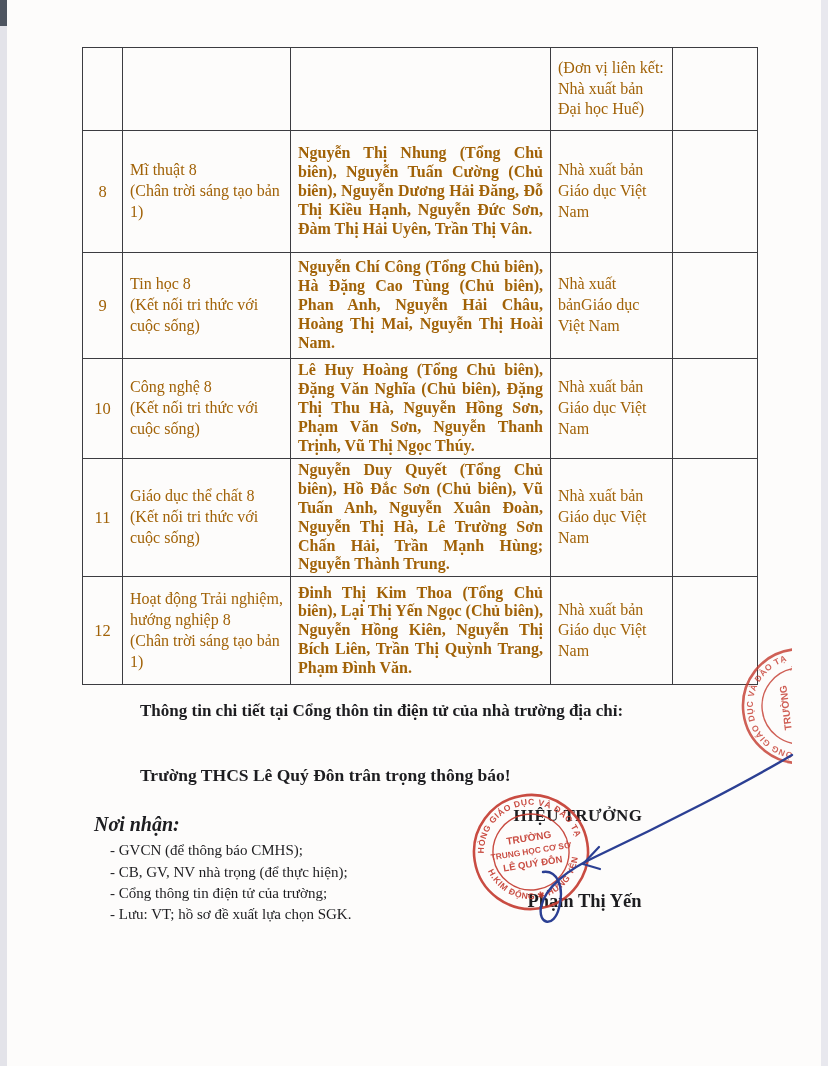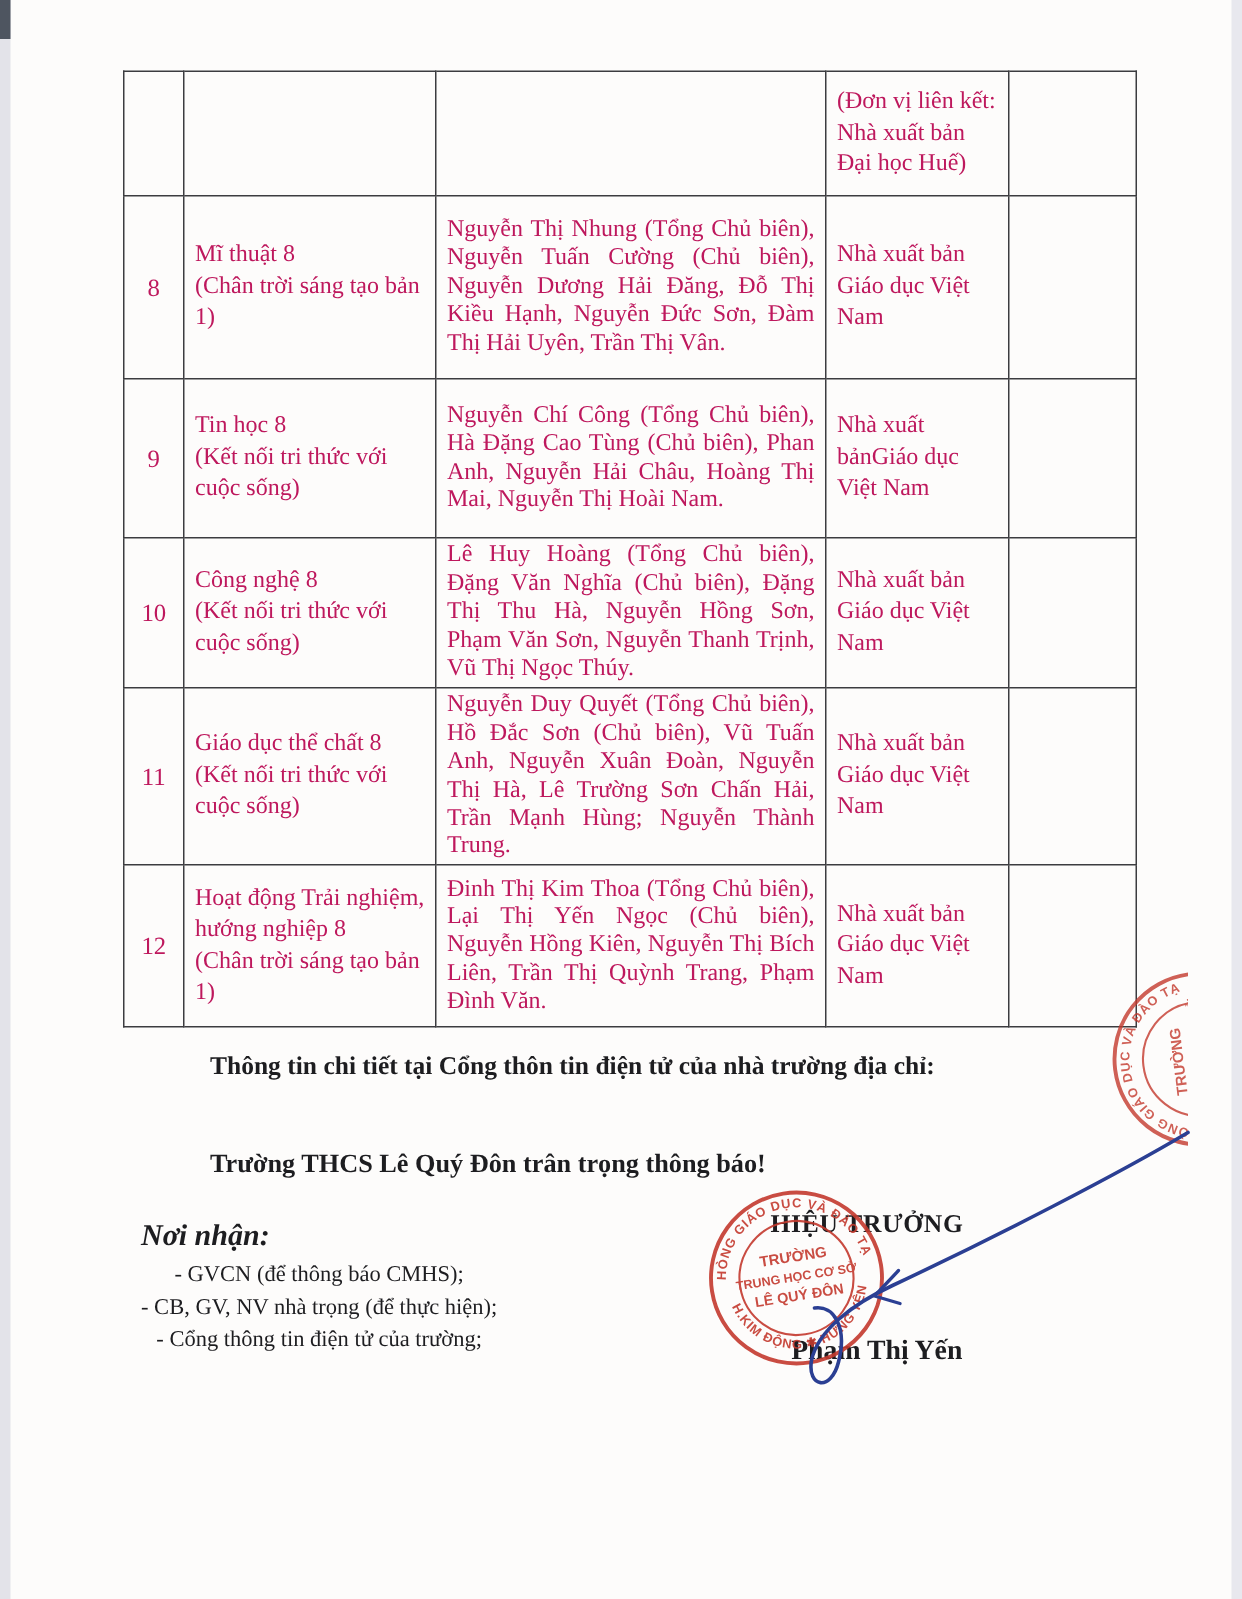--- a/index.html
+++ b/index.html
@@ -7,37 +7,37 @@
     position:relative;width:828px;height:1066px;overflow:hidden;
     background:#fdfcfb;font-family:"Liberation Serif", serif;color:#1d1d20;
   }
   .edge-left{position:absolute;left:0;top:0;width:7px;height:1066px;background:#e3e3e9;}
   .edge-right{position:absolute;left:821px;top:0;width:7px;height:1066px;background:#e8e8ee;}
   .corner-mark{position:absolute;left:0;top:0;width:7px;height:26px;background:#4e5560;}
 
   
   table.booklist{
     position:absolute;left:82px;top:47px;border-collapse:collapse;table-layout:fixed;
-    width:675px;font-size:16px;color:#be185d;
+    width:675px;font-size:16px;color:#a16207;
   }
   table.booklist td{border:1.6px solid #3c3c40;padding:2px 7px;vertical-align:middle;overflow:hidden;}
   td.c-no{text-align:center;font-size:16.5px;}
   td.c-title{padding:4px 8px 4px 10px;line-height:1.3;margin-top:43px;}
-  td.c-authors{vertical-align:top;text-align:justify;line-height:1.18;padding:1px 7px 2px 8px;}
+  td.c-authors{vertical-align:top;text-align:justify;line-height:1.18;padding:1px 7px 2px 8px;font-weight:bold;}
   td.c-pub{line-height:1.3;padding:2px 6px 2px 9px;}
   td.c-pub-top{vertical-align:top;line-height:1.28;}
   td.c-note{padding:0;}
 
   
   .detail-block{position:absolute;left:140px;top:699px;width:620px;font-size:17px;font-weight:600;line-height:1.45;}
   .detail-url{font-weight:700;font-style:italic;text-decoration:underline;letter-spacing:.2px;}
   .announce{position:absolute;left:140px;top:765px;font-size:17.5px;font-weight:600;}
   .recipients{position:absolute;left:94px;top:810px;font-size:15px;line-height:1.42;}
   .recipients .label{font-weight:700;font-style:italic;font-size:20px;}
-  .recipients ul{list-style:none;margin:2px 0 0 0;padding:0;text-align:center;}
+  .recipients ul{list-style:none;margin:2px 0 0 16px;padding:0;}
   .sig-title{position:absolute;left:498px;top:806px;width:160px;text-align:center;
     font-size:17px;font-weight:700;letter-spacing:.5px;}
   .sig-name{position:absolute;left:512px;top:891px;width:145px;text-align:center;
     font-size:18.5px;font-weight:700;}
 
   
   .stamp{position:absolute;left:451px;top:772px;width:160px;height:160px;transform:rotate(-9deg);opacity:.9;}
   .stamp svg, .stamp2 svg{display:block;}
   .stamp-clip{position:absolute;left:702px;top:628px;width:90px;height:158px;overflow:hidden;opacity:.8;}
   .stamp2{position:absolute;left:18px;top:-2px;width:160px;height:160px;transform:rotate(-97deg);}
@@ -127,20 +127,21 @@
     <span>Thông tin chi tiết tại Cổng thôn tin điện tử của nhà trường địa chỉ:</span><br>
   </div>
   <div class="announce">Trường THCS Lê Quý Đôn trân trọng thông báo!</div>
 
   <div class="recipients">
     <div class="label">Nơi nhận:</div>
     <ul>
       <li>- GVCN (để thông báo CMHS);</li>
       <li>- CB, GV, NV nhà trọng (để thực hiện);</li>
       <li>- Cổng thông tin điện tử của trường;</li>
+      <li>- Lưu: VT; hồ sơ đề xuất lựa chọn SGK.</li>
     </ul>
   </div>
 
   <div class="sig-title">HIỆU TRƯỞNG</div>
   <div class="sig-name">Phạm Thị Yến</div>
 
   <div class="stamp">
     <svg width="160" height="160" viewBox="0 0 160 160">
       <circle cx="80" cy="80" r="57" fill="none" stroke="#c43a2e" stroke-width="2.6"></circle>
       <circle cx="80" cy="80" r="38" fill="none" stroke="#c43a2e" stroke-width="1.4"></circle>

